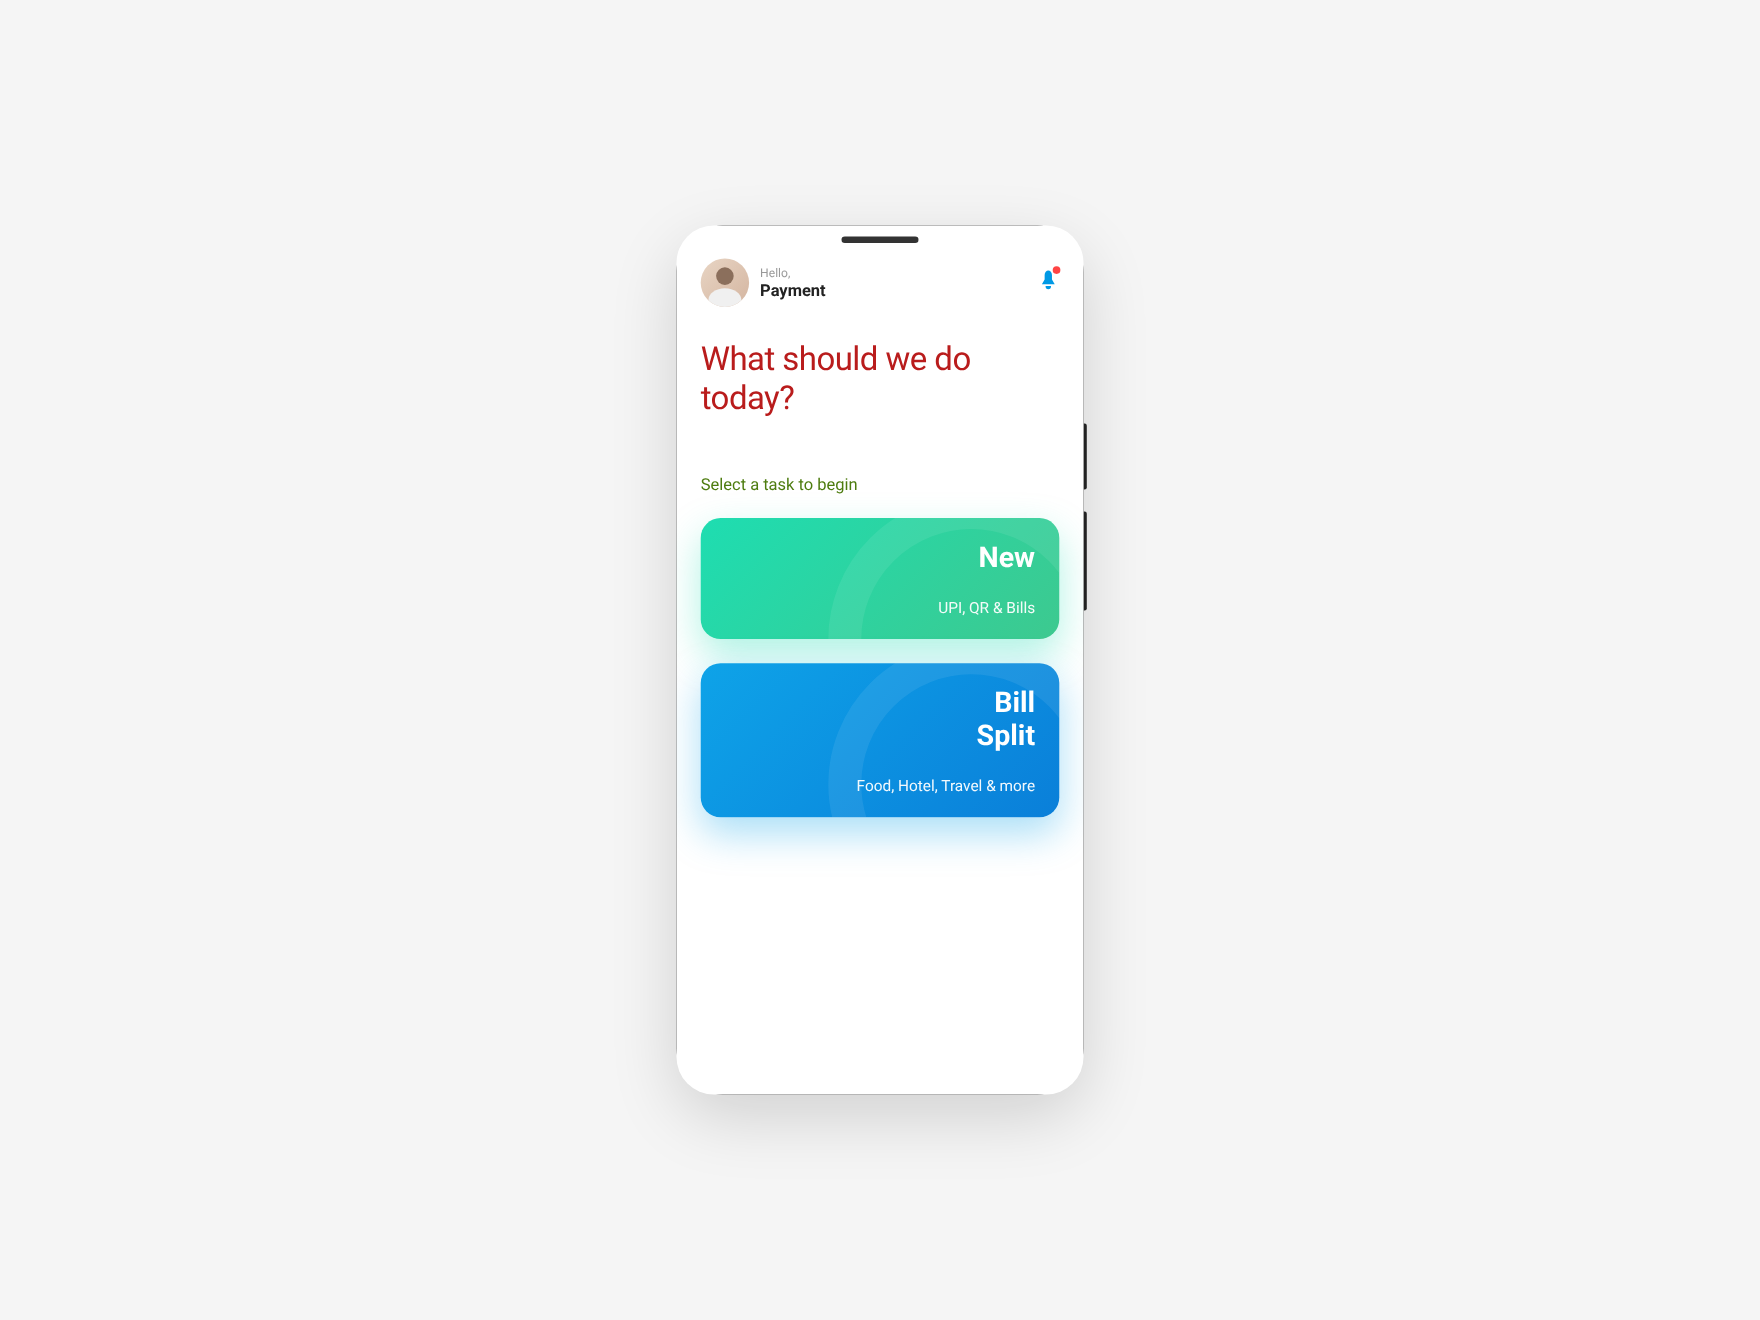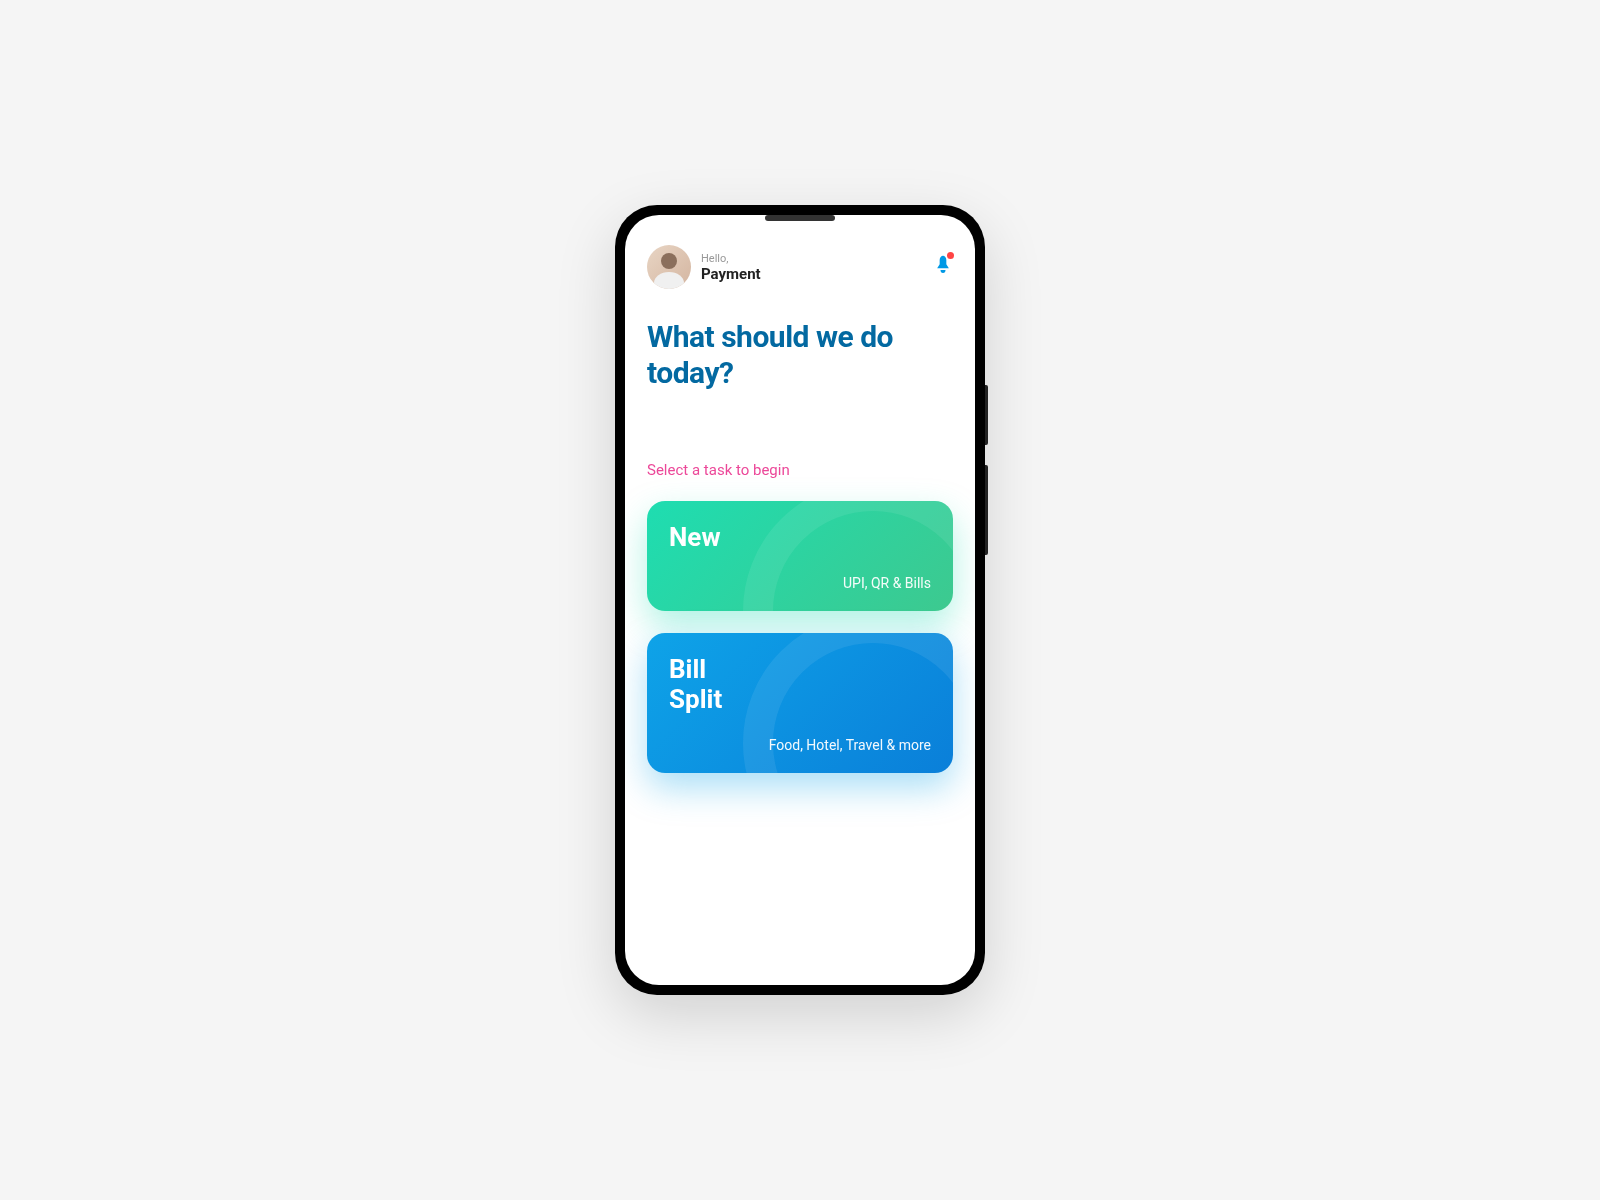--- a/index.html
+++ b/index.html
@@ -16,21 +16,20 @@
       display: flex;
       align-items: center;
       justify-content: center;
     }
     
     .phone-frame {
       width: 370px;
       height: 790px;
       background: #000;
       border-radius: 42px;
-      padding: 10px;
       position: relative;
       box-shadow: 0 20px 60px rgba(0,0,0,0.15);
     }
     
     .phone-screen {
       width: 100%;
       height: 100%;
       background: #fff;
       border-radius: 34px;
       overflow: hidden;
@@ -146,30 +145,30 @@
       top: -2px;
       right: -1px;
       width: 7px;
       height: 7px;
       background: #ff4444;
       border-radius: 50%;
     }
     
     .main-heading {
       font-size: 30px;
-      font-weight: 700;
-      color: #0369a1;
+      font-weight: 400;
+      color: #b91c1c;
       line-height: 1.2;
-      margin-bottom: 70px;
+      margin-bottom: 50px;
       letter-spacing: -0.5px;
     }
     
     .subheading {
       font-size: 15px;
-      color: #ec4899;
+      color: #4d7c0f;
       font-weight: 400;
       margin-bottom: 22px;
     }
     
     .task-card {
       border-radius: 18px;
       padding: 22px 22px 20px 22px;
       margin-bottom: 22px;
       color: #fff;
       cursor: pointer;
@@ -203,20 +202,21 @@
       box-shadow: 0 15px 35px rgba(224, 86, 214, 0.35);
     }
     
     .card-title {
       font-size: 26px;
       font-weight: 700;
       line-height: 1.15;
       margin-bottom: 22px;
       position: relative;
       z-index: 2;
+      text-align: right;
     }
     
     .card-subtitle {
       font-size: 14px;
       font-weight: 400;
       opacity: 0.95;
       position: relative;
       z-index: 2;
       text-align: right;
     }

